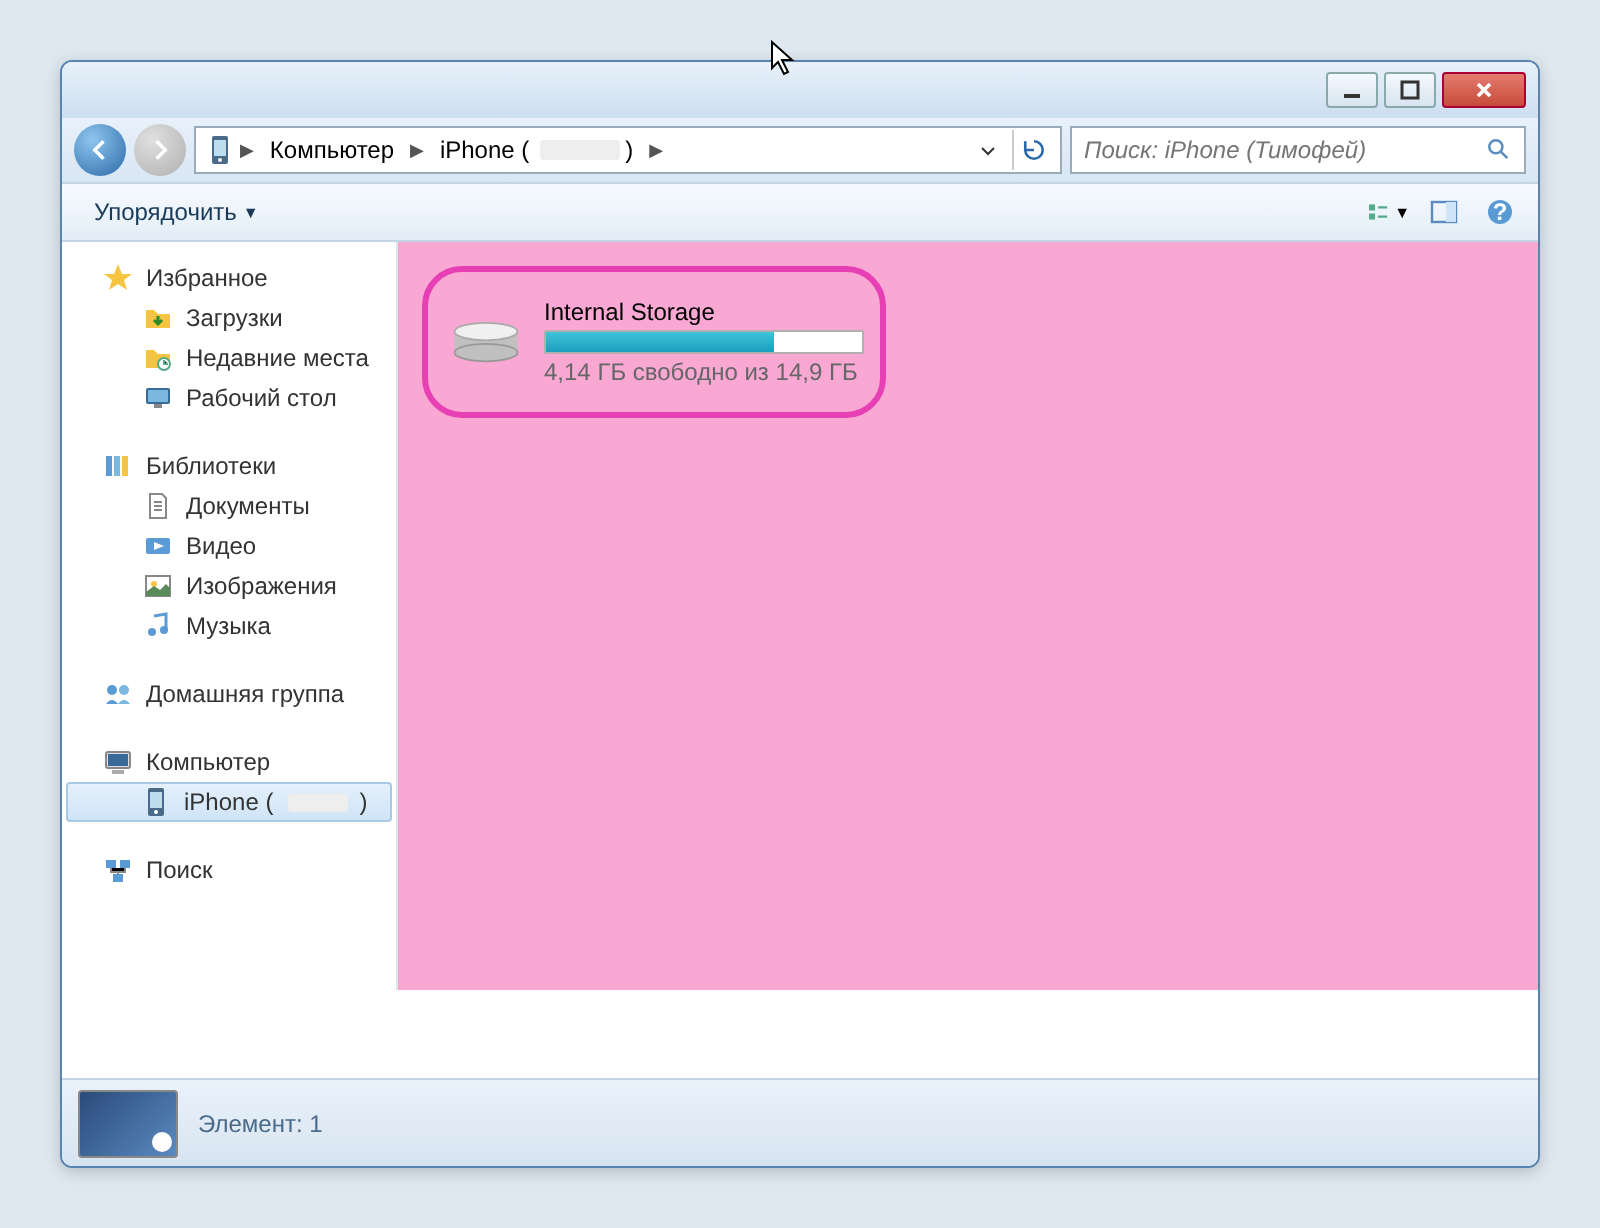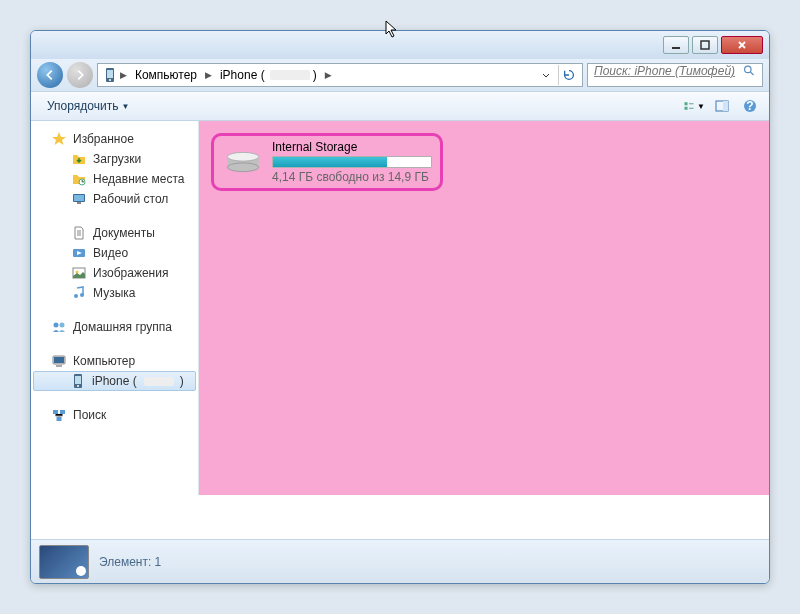--- a/index.html
+++ b/index.html
@@ -11,36 +11,36 @@
 .winbtn svg { width:10px; height:10px; }
 .navrow { height: 32px; background: linear-gradient(#e8f1fb,#d8e6f3); display:flex; align-items:center; padding: 2px 6px; gap:4px; }
 .navcircle { width:26px; height:26px; border-radius:50%; background: radial-gradient(circle at 35% 30%, #8fc6ef, #2b6aa8); display:flex; align-items:center; justify-content:center; cursor:pointer; }
 .navcircle.disabled { background: radial-gradient(circle at 35% 30%, #e0e0e0, #b0b0b0); }
 .navcircle svg { width:14px; height:14px; fill:#fff; }
 .addrbar { flex:1; height:24px; background:#fff; border:1px solid #9ab; display:flex; align-items:center; padding:0 4px; }
 .addrbar .crumb { padding: 2px 6px; display:flex; align-items:center; gap:3px; cursor:pointer; }
 .addrbar .sep { color:#555; font-size:9px; padding:0 2px; }
 .addr-end { margin-left:auto; display:flex; gap:2px; }
 .addr-btn { width:20px; height:20px; display:flex; align-items:center; justify-content:center; cursor:pointer; }
-.searchbox { width:176px; height:24px; background:#fff; border:1px solid #9ab; display:flex; align-items:flex-start; padding:0 6px; font-style:italic; color:#888;text-decoration:underline; }
+.searchbox { width:228px; height:24px; background:#fff; border:1px solid #9ab; display:flex; align-items:center; padding:0 6px; font-style:italic; color:#888; }
 .searchbox input { border:none; outline:none; width:100%; font-style:italic; color:#666; background:transparent; }
 .searchbox svg { width:14px; height:14px; fill:#5b8bbf; }
 .cmdbar { height:30px; background: linear-gradient(#f7fbff,#e3edf7); border-top:1px solid #c4d5e5; border-bottom:1px solid #c4d5e5; display:flex; align-items:center; padding:0 8px;justify-content:space-between; }
 .cmdbtn { padding: 4px 8px; color:#1a3a5a; display:flex; align-items:center; gap:3px; cursor:pointer; border-radius:3px; }
 .cmdbar .right { margin-left:auto; display:flex; gap:6px; }
 .iconbtn { width:22px; height:22px; display:flex; align-items:center; justify-content:center; cursor:pointer; border-radius:2px; }
 .body { flex:1; display:flex; background:#f9a8d4; overflow:hidden; }
 .sidebar { width:168px; border-right:1px solid #e0e5ea; padding: 8px 0; overflow:auto; background:#fff; }
 .navgroup { margin-bottom: 14px; }
 .navhead { display:flex; align-items:center; gap:6px; padding:2px 8px 2px 20px; color:#333; cursor:pointer; position:relative; }
 .navitem { display:flex; align-items:center; gap:6px; padding:2px 8px 2px 40px; color:#333; cursor:pointer; }
 .navitem.selected { background: linear-gradient(#e5f0fb,#cfe4f7); border:1px solid #a8c8e4; border-radius:2px; margin:0 2px; padding:1px 6px 1px 36px; }
 .icon16 { width:16px; height:16px; flex-shrink:0; }
 .content { flex:1; padding:12px; position:relative; }
-.drive-item { width:232px; height:58px; border:3px solid #e640b4; border-radius:10px; display:flex; align-items:center; padding:6px 8px; gap:8px; cursor:pointer; }
+.drive-item { width:232px; height:76px; border:3px solid #e640b4; border-radius:20px; display:flex; align-items:center; padding:6px 8px; gap:8px; cursor:pointer; }
 .drive-icon { width:42px; height:42px; }
 .drive-info { flex:1; display:flex; flex-direction:column; gap:2px; }
 .drive-name { font-size:12px; color:#000; }
 .capacity-bar { width:100%; height:12px; border:1px solid #b0b0b0; background:#fff; border-radius:1px; overflow:hidden; }
 .capacity-fill { height:100%; background: linear-gradient(#3fc3d8,#1aa0bd); }
 .drive-sub { font-size:12px; color:#666; }
 .statusbar { height:44px; background: linear-gradient(#eaf2fb,#d7e4f0); border-top:1px solid #c4d5e5; display:flex; align-items:center; padding:4px 8px; gap:10px;margin-top:44px; }
 .status-thumb { width:50px; height:34px; border:1px solid #888; background: linear-gradient(135deg,#2a4a7a,#5a8ac0); border-radius:2px; position:relative; }
 .status-thumb::after { content:''; position:absolute; bottom:2px; right:2px; width:10px; height:10px; background:#fff; border-radius:50%; }
 .cursor { position:absolute; top:20px; left:385px; pointer-events:none; }
@@ -172,20 +172,28 @@
             <svg class="icon16" viewBox="0 0 16 16">
               <rect x="2" y="3" width="12" height="8" fill="#3a6a9a" rx="1"></rect>
               <rect x="3" y="4" width="10" height="6" fill="#7ab8e0"></rect>
               <rect x="6" y="11" width="4" height="2" fill="#888"></rect>
             </svg>
             <span>Рабочий стол</span>
           </div>
       </div>
 
       <div class="navgroup">
+        <div class="navhead">
+          <svg class="icon16" viewBox="0 0 16 16">
+              <rect x="2" y="3" width="3" height="10" fill="#5b9bd5"></rect>
+              <rect x="6" y="3" width="3" height="10" fill="#7ab8e0"></rect>
+              <rect x="10" y="3" width="3" height="10" fill="#f5c542"></rect>
+            </svg>
+          <span>Библиотеки</span>
+        </div>
         <div class="navitem">
             <svg class="icon16" viewBox="0 0 16 16">
               <path d="M4 2 H10 L12 4 V14 H4 Z" fill="#fff" stroke="#888"></path>
               <path d="M6 6 H10 M6 8 H10 M6 10 H10" stroke="#888"></path>
             </svg>
             <span>Документы</span>
           </div>
         <div class="navitem">
             <svg class="icon16" viewBox="0 0 16 16">
               <rect x="2" y="4" width="12" height="8" fill="#5b9bd5" rx="1"></rect>

